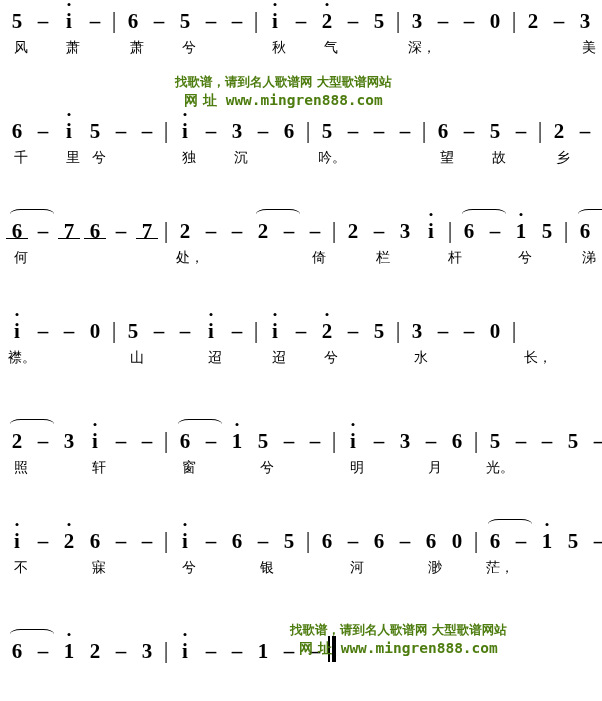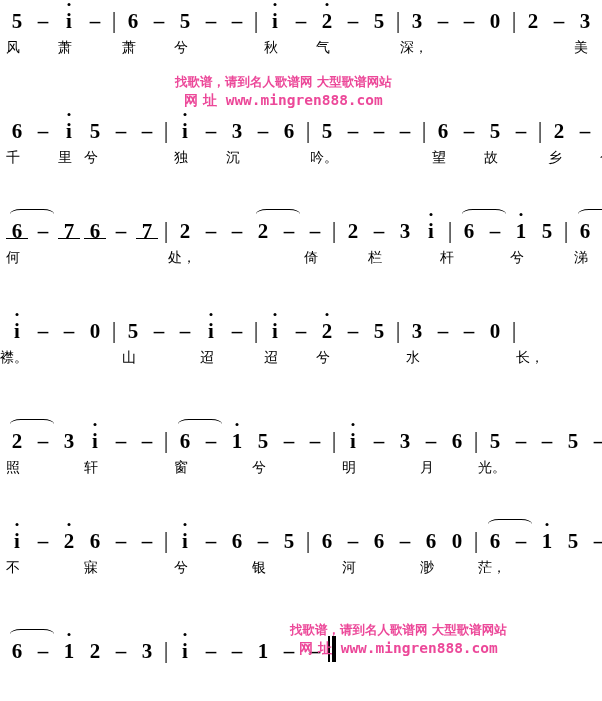--- a/index.html
+++ b/index.html
@@ -29,21 +29,21 @@
   .noteline {
     position: relative;
     height: 34px;
     white-space: nowrap;
     padding-left: 4px;
   }
   .lyricline {
     position: relative;
     height: 26px;
     white-space: nowrap;
-    padding-left: 0;
+    padding-left: 8px;
   }
 
   
   .cell {
     display: inline-block;
     text-align: center;
     font-family: "Liberation Serif", serif;
     font-size: 21px;
     font-weight: bold;
     color: #000;
@@ -117,21 +117,21 @@
     vertical-align: top;
     line-height: 22px;
   }
   .lcell.narrow { width: 12px; }
 
   
   .watermark {
     position: absolute;
     text-align: center;
     font-family: "DejaVu Sans", sans-serif;
-    color: #ec4899;
+    color: #4d7c0f;
     line-height: 1.35;
   }
   .watermark .l1 {
     font-size: 12.5px;
     font-weight: bold;
     letter-spacing: 0px;
   }
   .watermark .l2 {
     font-size: 14px;
     font-weight: bold;

